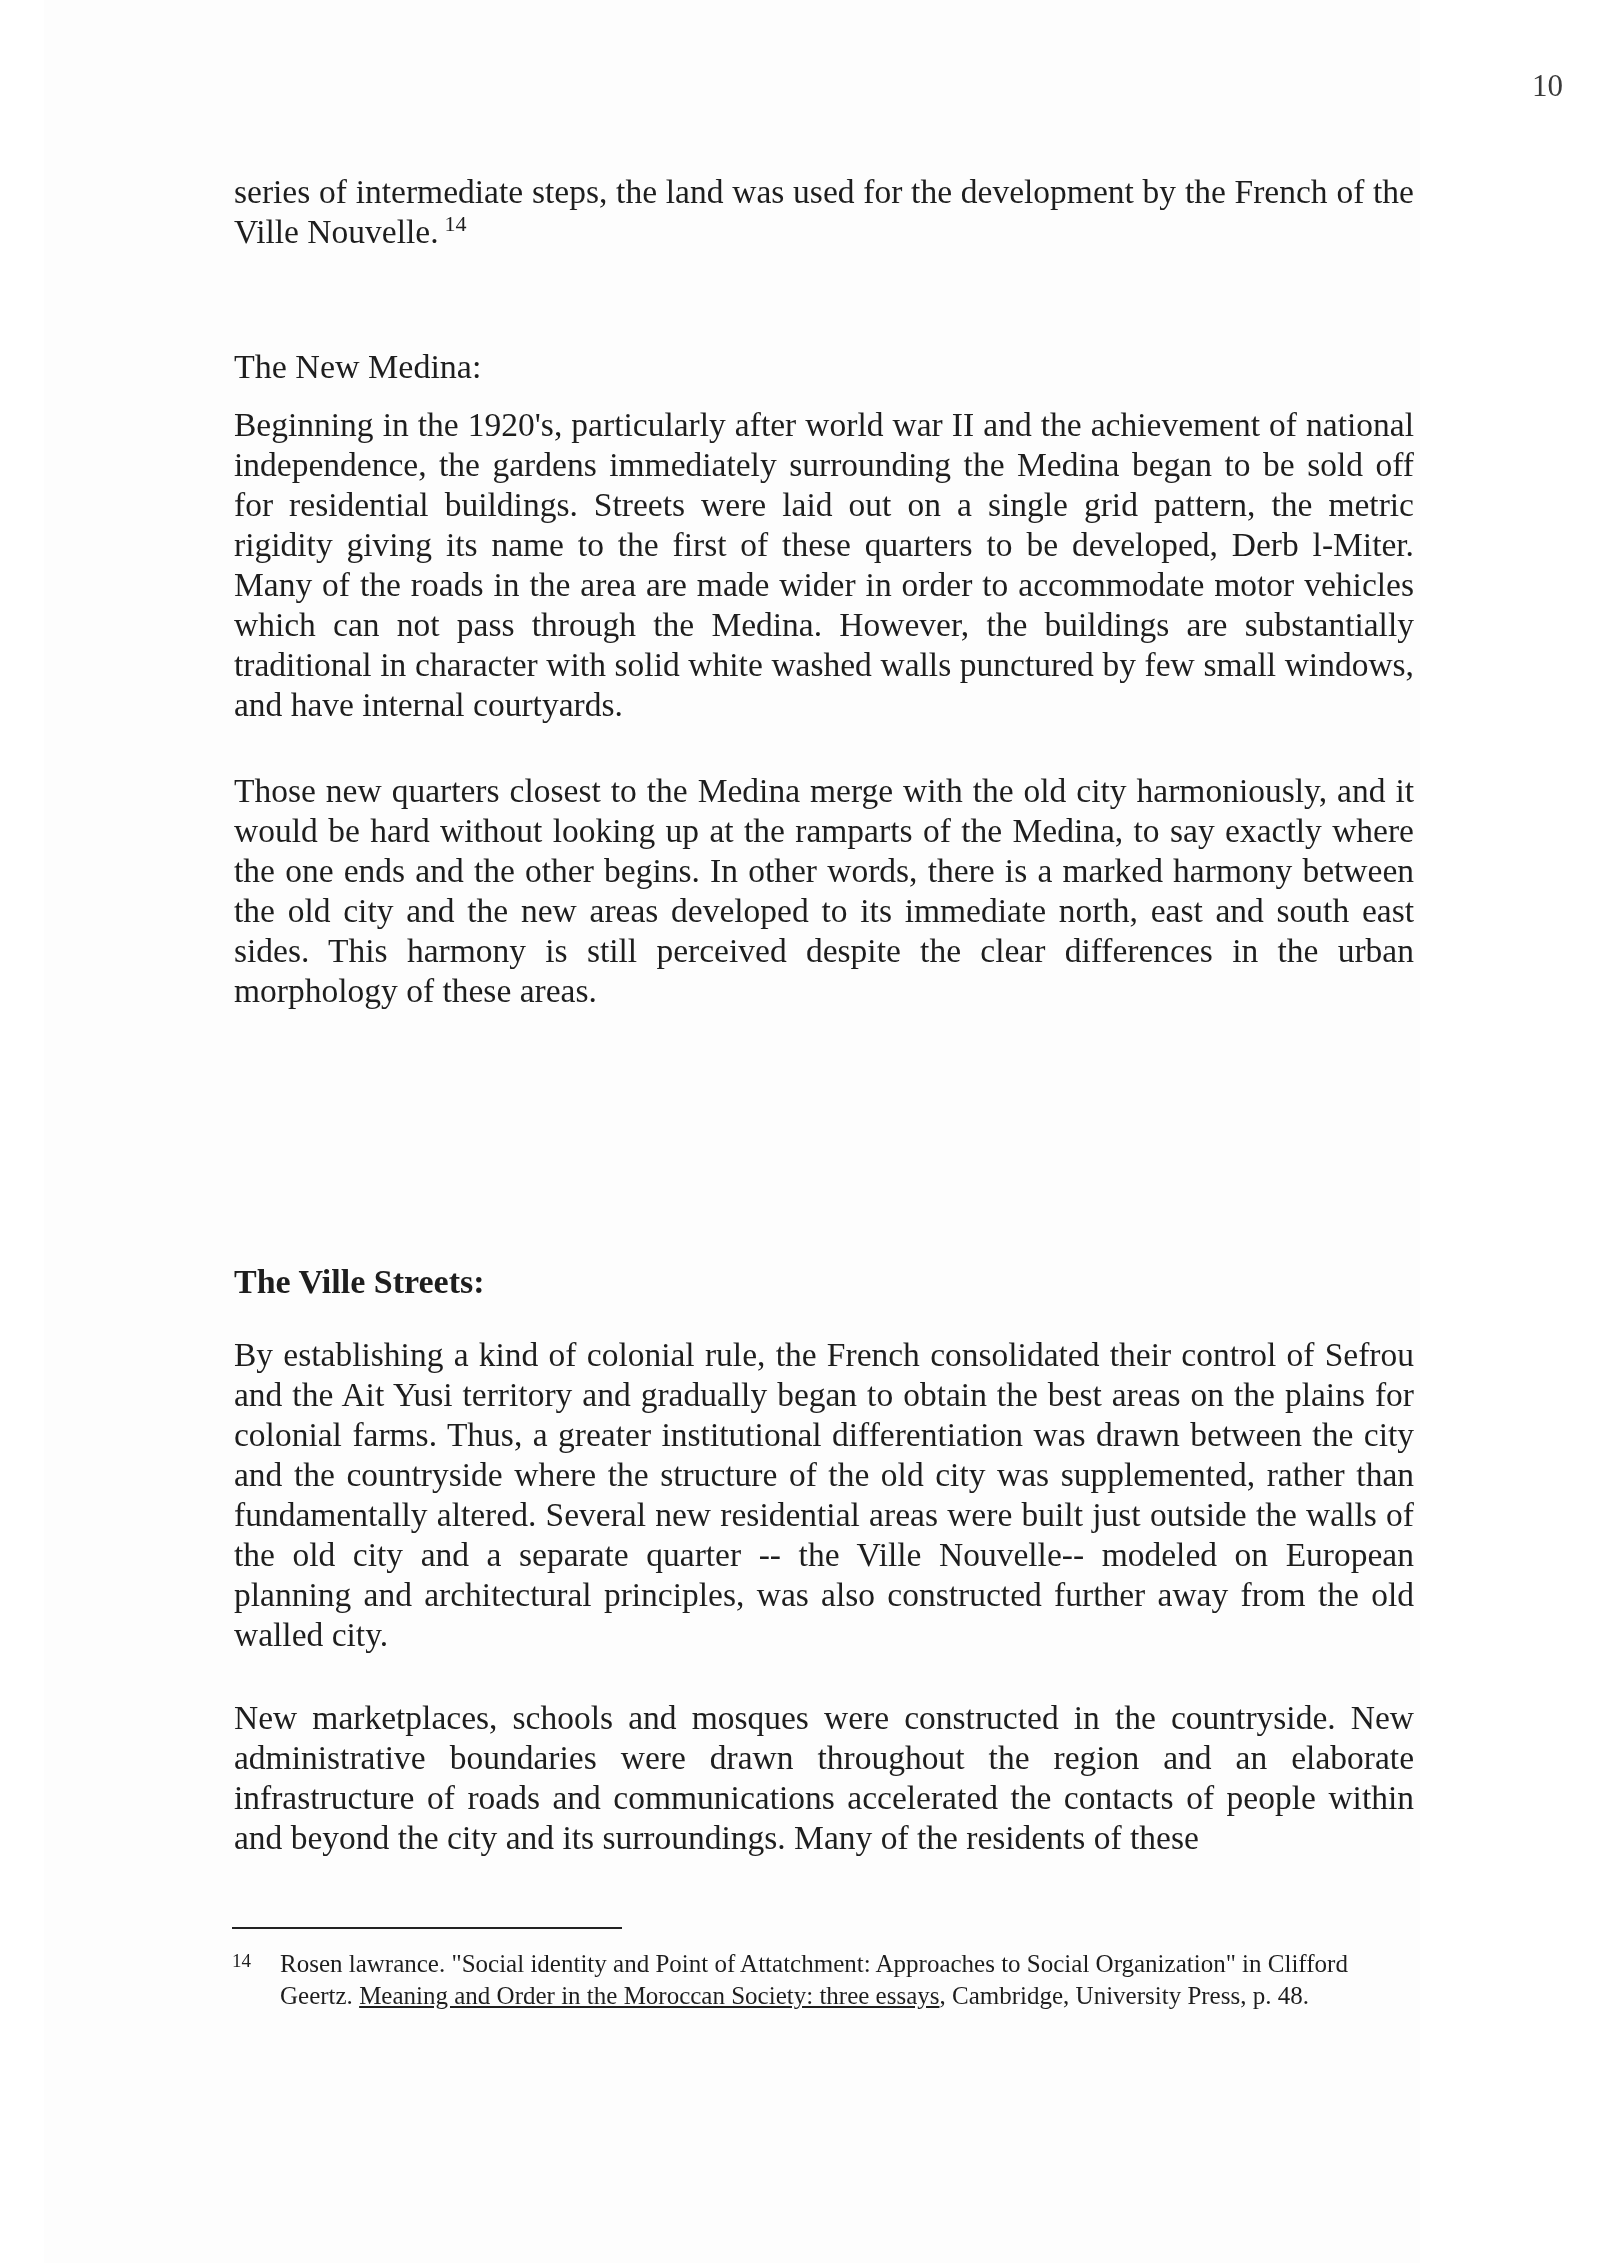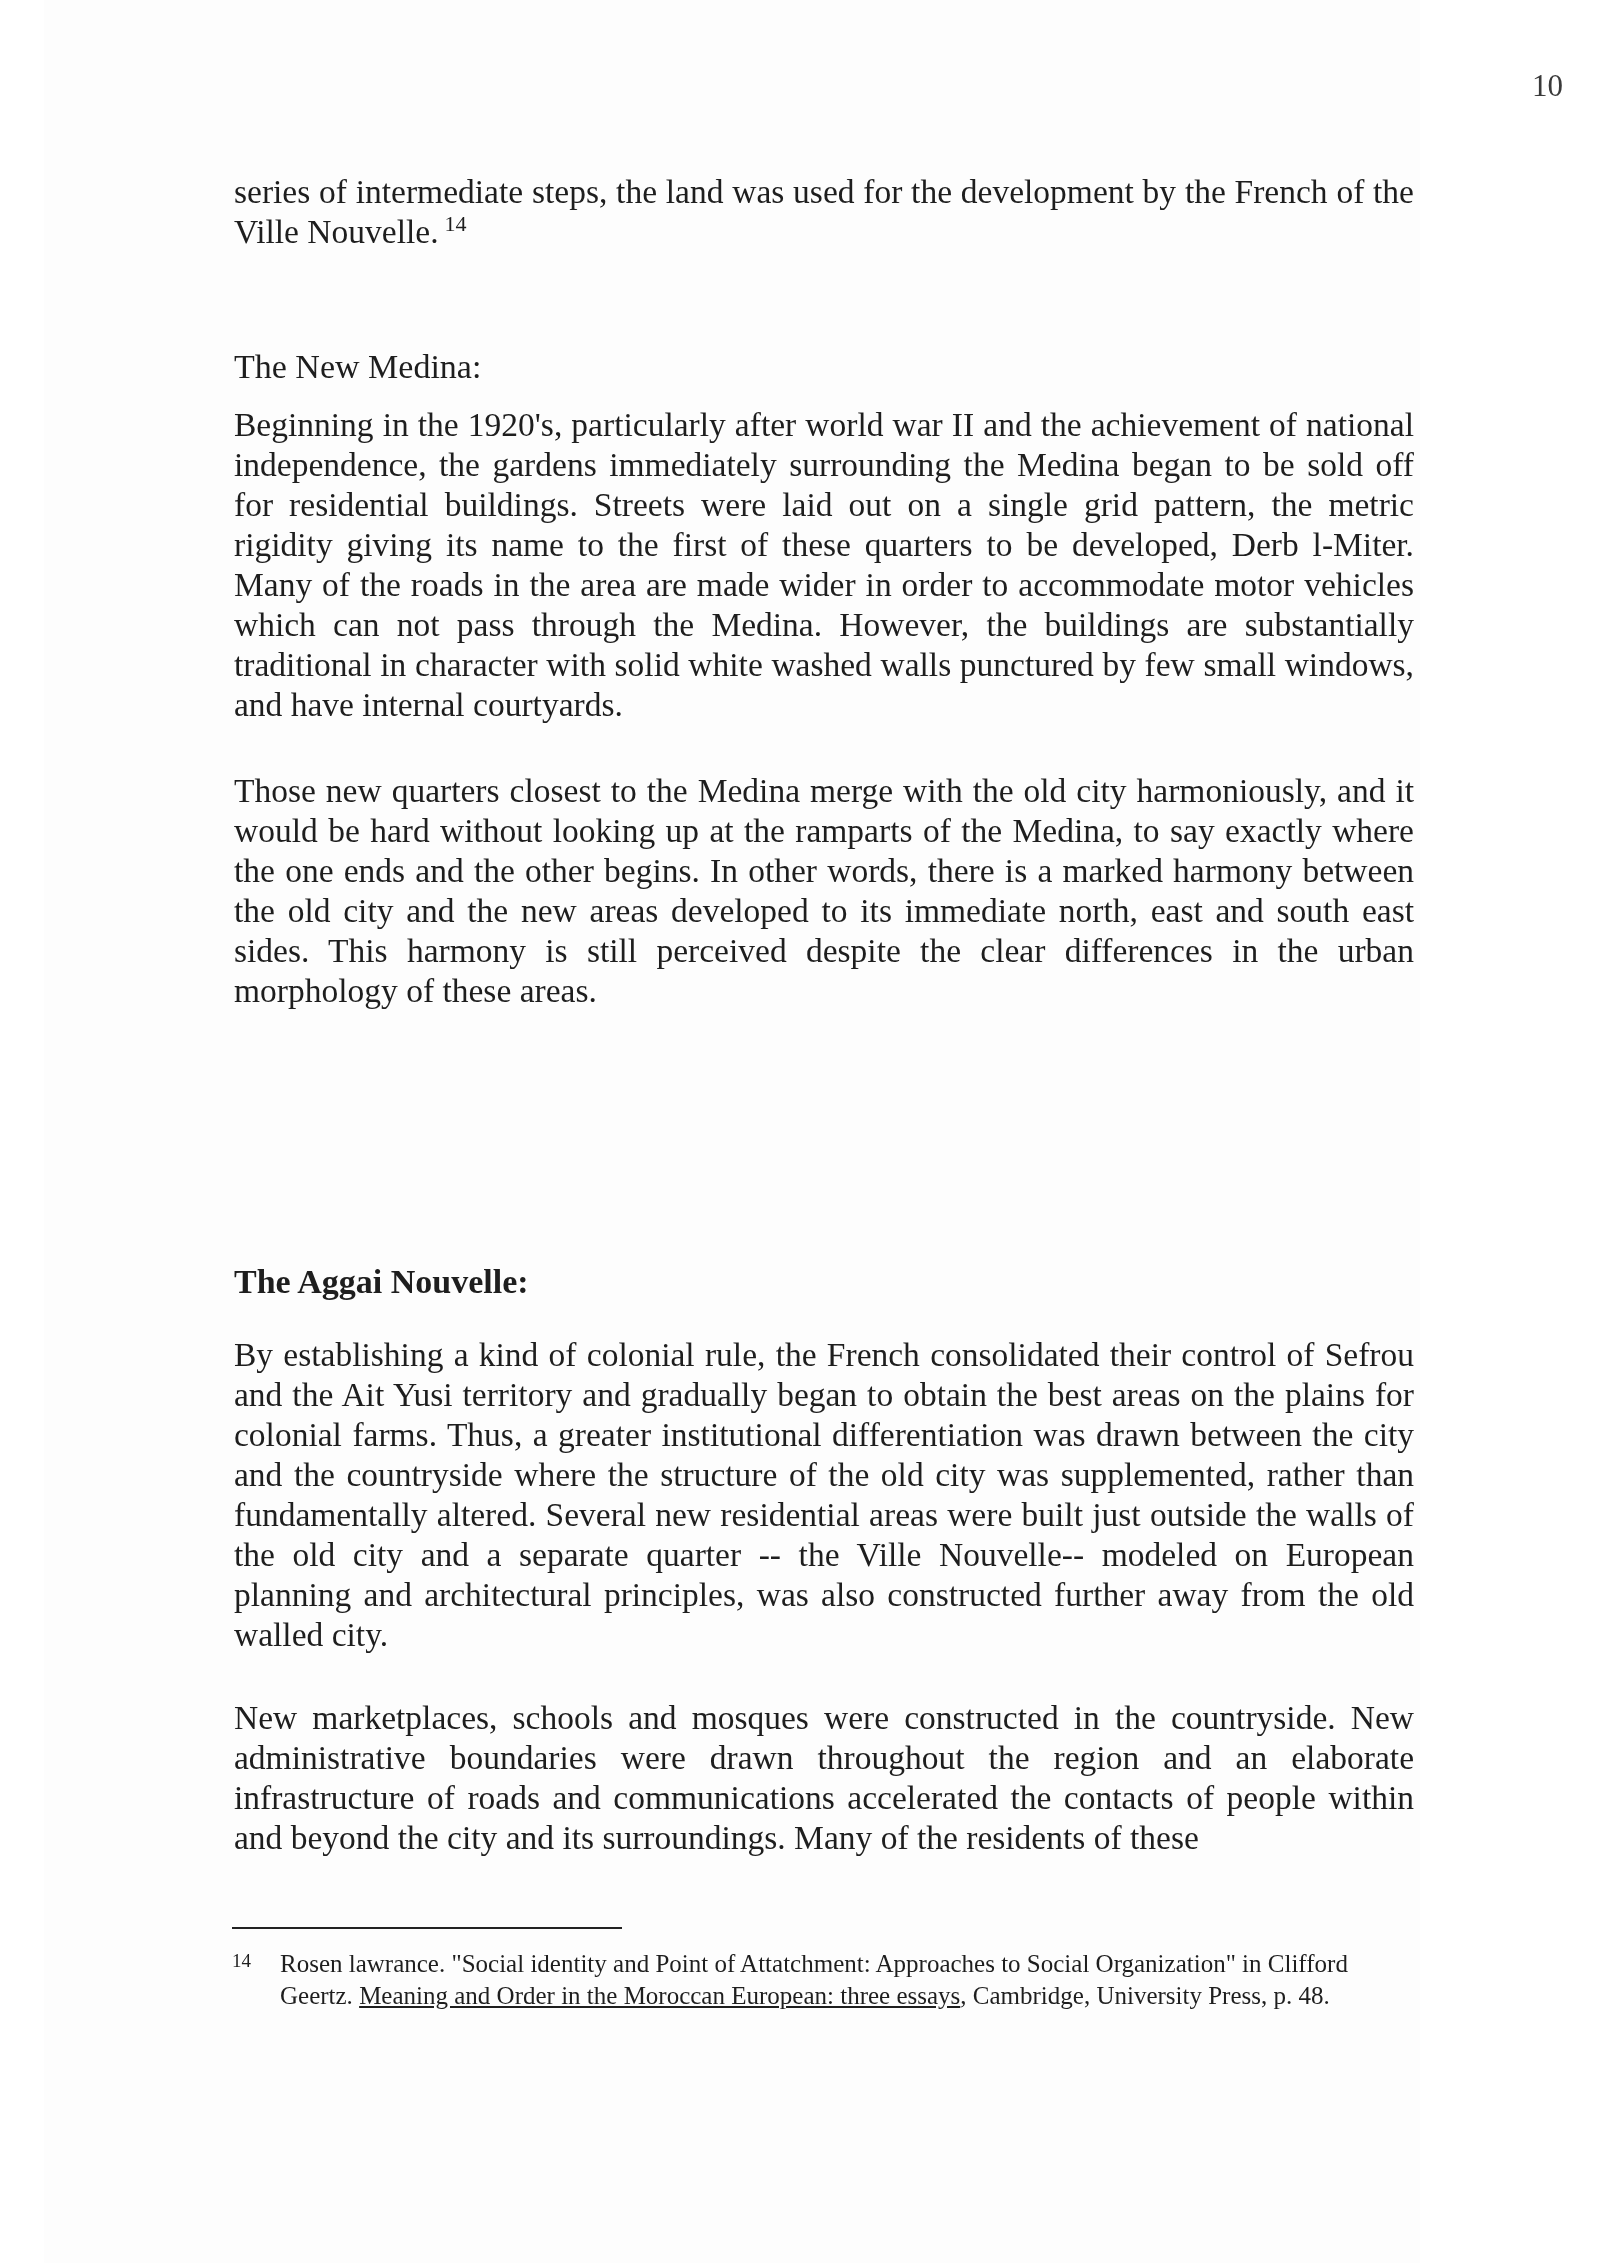--- a/index.html
+++ b/index.html
@@ -99,32 +99,32 @@
 
   <div class="block" style="top:405px;">
     <p>Beginning in the 1920's, particularly after world war II and the achievement of national independence, the gardens immediately surrounding the Medina began to be sold off for residential buildings.  Streets were laid out on a single grid pattern, the metric rigidity giving its name to the first of these quarters to be developed, Derb l-Miter.  Many of the roads in the area are made wider in order to accommodate motor vehicles which can not pass through the Medina.  However, the buildings are substantially traditional in character with solid white washed walls punctured by few small windows, and have internal courtyards.</p>
   </div>
 
   <div class="block" style="top:771px;">
     <p>Those new quarters closest to the Medina merge with the old city harmoniously, and it would be hard without looking up at the ramparts of the Medina, to say exactly where the one ends and the other begins.  In other words, there is a marked harmony between the old city and the new areas developed to its immediate north, east and south east sides.  This harmony is still perceived despite the clear differences in the urban morphology of these areas.</p>
   </div>
 
 
-  <h2 class="heading bold" style="top:1262px;">The Aggai Nouvelle:</h2>
+  <h2 class="heading bold" style="top:1262px;">The Ville Streets:</h2>
 
   <div class="block" style="top:1335px;">
     <p>By establishing a kind of colonial rule, the French consolidated their control of Sefrou and the Ait Yusi territory and gradually began to obtain the best areas on the plains for colonial farms.  Thus, a greater institutional differentiation was drawn between the city and the countryside where the structure of the old city was supplemented, rather than fundamentally altered.  Several new residential areas were built just outside the walls of the old city and a separate quarter -- the Ville Nouvelle-- modeled on European planning and architectural principles, was also constructed further away from the old walled city.</p>
   </div>
 
   <div class="block" style="top:1698px;">
     <p>New marketplaces, schools and mosques were constructed in the countryside. New administrative boundaries were drawn throughout the region and an elaborate infrastructure of roads and communications accelerated the contacts of people within and beyond the city and its surroundings.  Many of the residents of these</p>
   </div>
 
   <div class="footnote-rule"></div>
 
   <div class="footnote">
     <div class="fn-num">14</div>
     <div class="fn-body">
-      <span>Rosen lawrance.  "Social identity and Point of Attatchment: Approaches to Social Organization" in Clifford Geertz. </span><u>Meaning and Order in the Moroccan European: three essays</u><span>, Cambridge, University Press, p. 48.</span>
+      <span>Rosen lawrance.  "Social identity and Point of Attatchment: Approaches to Social Organization" in Clifford Geertz. </span><u>Meaning and Order in the Moroccan Society: three essays</u><span>, Cambridge, University Press, p. 48.</span>
     </div>
   </div>
 
 </div>
 
 </body></html>

